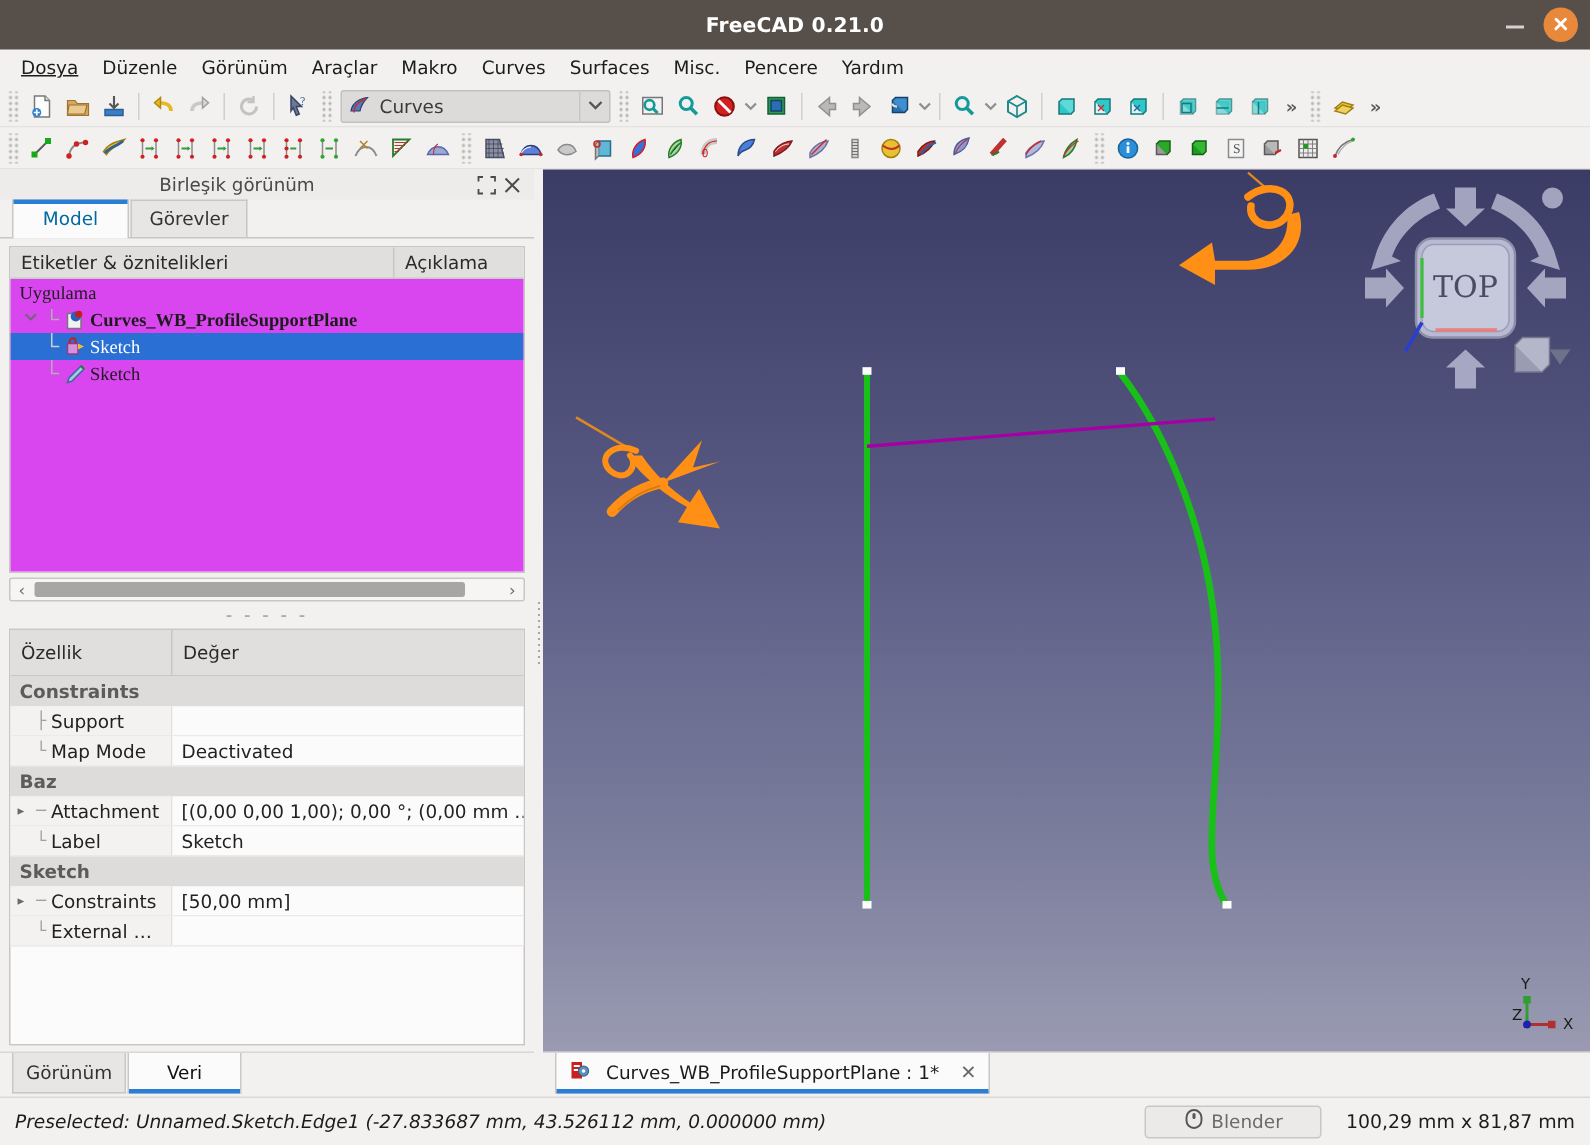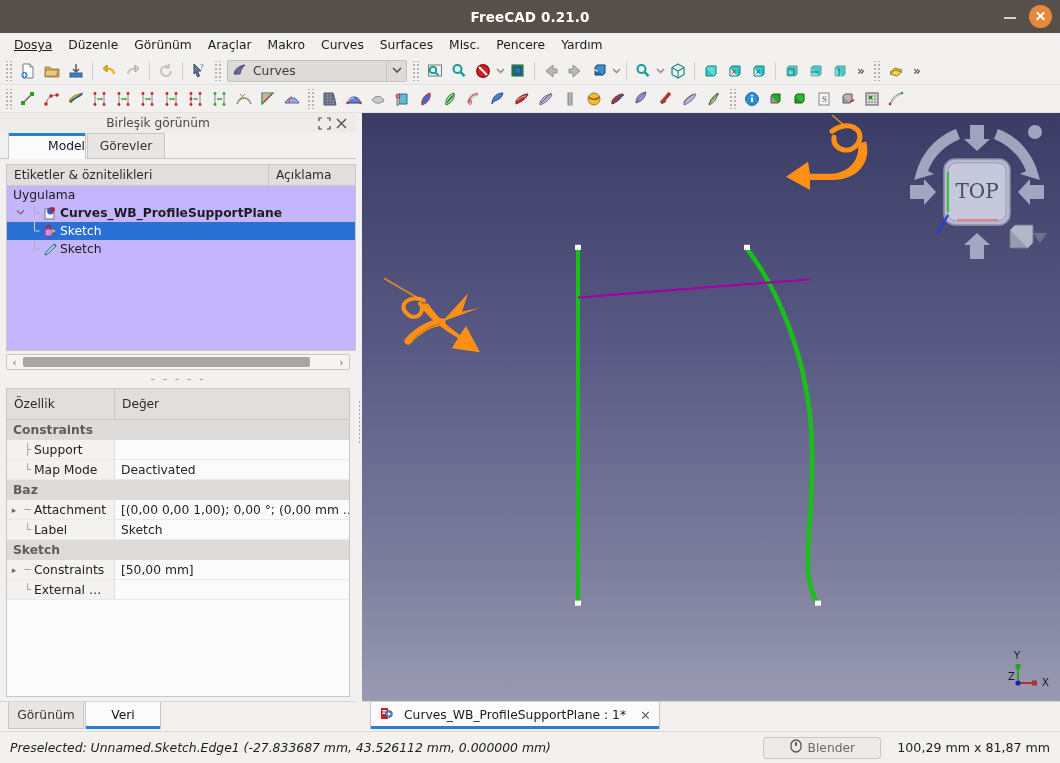--- a/index.html
+++ b/index.html
@@ -151,48 +151,47 @@
     display: flex; align-items: center; justify-content: center;
     font-size: 12.3px; color: #333;
     background: #e7e6e4;
     border: 1px solid #c9c7c5;
     border-bottom: none;
     margin-right: 1px;
     cursor: pointer; position: relative;
   }
   .tab.active {
     background: #fbfbfb;
-    color: #0f172a;
-    justify-content: flex-end;
+    color: #0369a1;
   }
   .tab.active::before {
     content:""; position:absolute; left:0; right:0; top:-1px; height:3px; background:#2a7fd4;
   }
   .tab.active::after {
     content:""; position:absolute; left:0; right:0; bottom:-1px; height:1px; background:#fbfbfb;
   }
 
   .tree-wrap {
-    margin: 5px 0 0 6px;
+    margin: 5px 6px 0 6px;
     border: 1px solid #c9c7c5;
     background: #fbfbfb;
     display: flex; flex-direction: column;
-    height: 187px;
+    height: 218px;
   }
   .tree-head {
     display: flex; height: 21px; background: #e0dfdd;
     border-bottom: 1px solid #c9c7c5; flex: 0 0 auto;
   }
   .tree-head .th {
     display: flex; align-items: center; padding: 0 7px;
     font-size: 12.2px; color: #2a2a2a;
   }
   .tree-head .th.c1 { flex: 1; border-right: 1px solid #c9c7c5; }
   .tree-head .th.c2 { width: 86px; }
-  .tree-body { flex: 1; overflow: hidden; background: #c4b5fd; }
+  .tree-body { flex: 1; overflow: hidden; background: #d946ef; font-family: Liberation Serif, serif; }
   .trow {
     height: 18px; display: flex; align-items: center;
     font-size: 12.3px; color: #1c1c1c; padding-left: 6px;
     white-space: nowrap;
   }
   .trow.sel { background: #2a6fd4; color: #fff; }
   .twisty { width: 14px; text-align:center; color:#6a6a6a; font-size:10px; }
   .ticon { width: 19px; display:flex; align-items:center; justify-content:center; }
   .tbranch { width: 14px; display:flex;align-items:center;justify-content:center;color:#8d8d8d;font-size:11px;}
   .hscroll {

